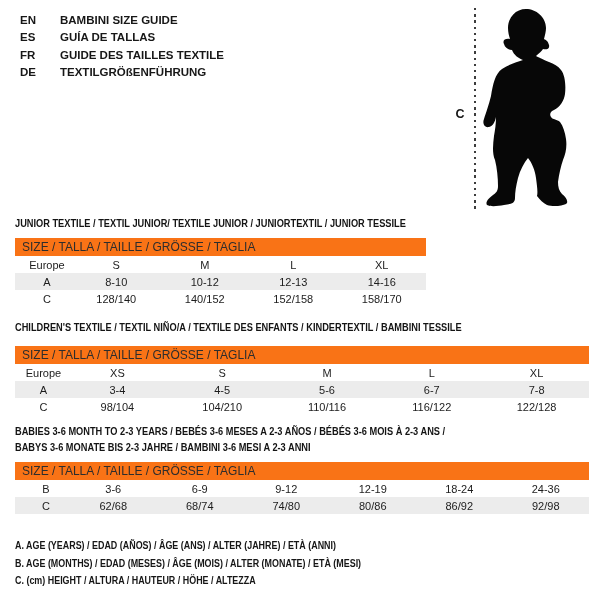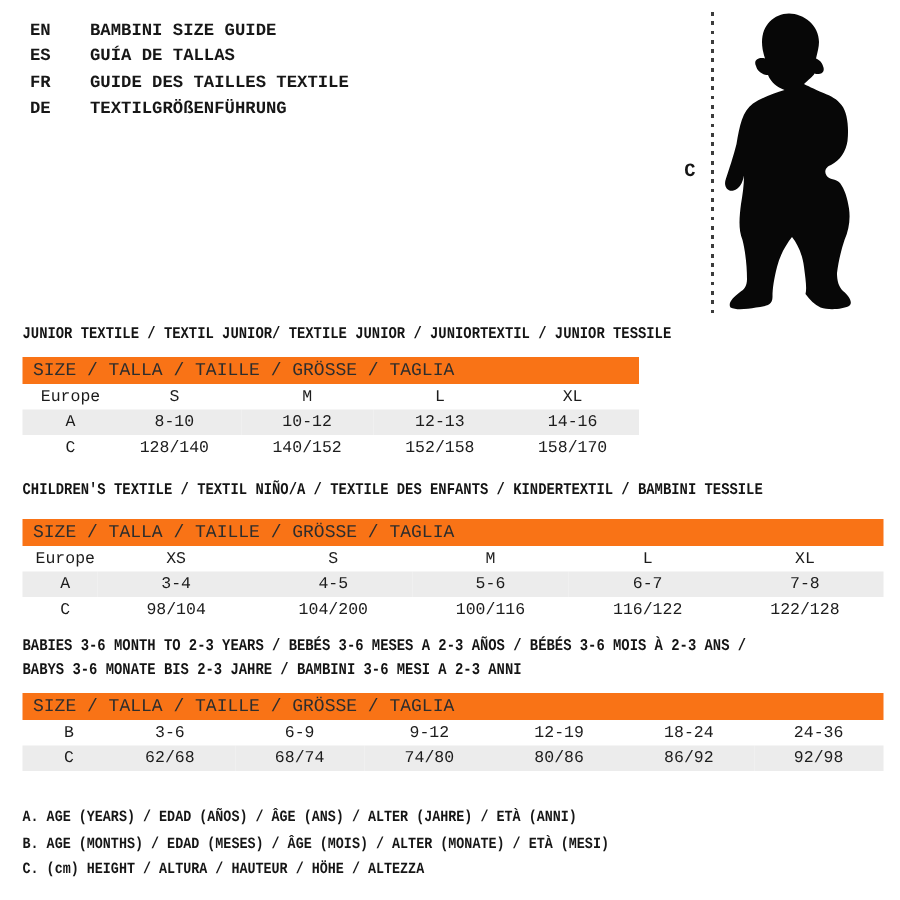--- a/index.html
+++ b/index.html
@@ -1,18 +1,18 @@
 <!DOCTYPE html>
 <html><head>
 <meta charset="utf-8">
 <style>
   html,body { margin:0; padding:0; background:#ffffff; }
   .canvas {
     position:relative; width:600px; height:598px; background:#ffffff;
-    font-family:Liberation Mono, monospace; color:#1c1c1c; overflow:hidden;
+    font-family:Liberation Sans, sans-serif; color:#1c1c1c; overflow:hidden;
   }
 
   
   .lang-block { position:absolute; left:20px; top:12px; }
   .lang-row { display:flex; line-height:17.4px; font-size:11.5px; font-weight:bold; color:#171717; }
   .lang-code { width:40px; }
   .lang-text { white-space:nowrap; }
 
   
   .dotline {
@@ -169,22 +169,22 @@
       <td class="lbl">A</td>
       <td>3-4</td>
       <td>4-5</td>
       <td>5-6</td>
       <td>6-7</td>
       <td>7-8</td>
     </tr>
     <tr>
       <td class="lbl">C</td>
       <td>98/104</td>
-      <td>104/200</td>
-      <td>100/116</td>
+      <td>104/210</td>
+      <td>110/116</td>
       <td>116/122</td>
       <td>122/128</td>
     </tr>
   </tbody>
     </table>
 
   <div class="sec-title t3-title-1">BABIES 3-6 MONTH TO 2-3 YEARS / BEBÉS 3-6 MESES A 2-3 AÑOS / BÉBÉS 3-6 MOIS À 2-3 ANS /</div>
   <div class="sec-title t3-title-2">BABYS 3-6 MONATE BIS 2-3 JAHRE / BAMBINI 3-6 MESI A 2-3 ANNI</div>
   <table class="sizetbl tbl-3">
     <colgroup>

